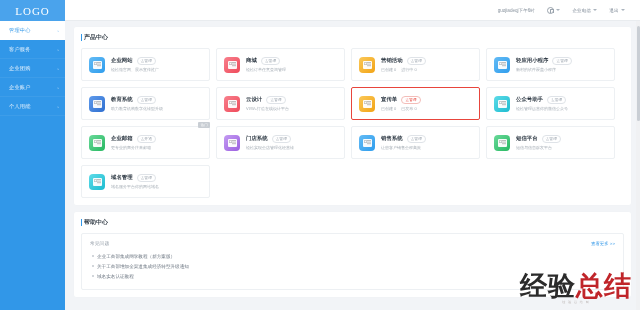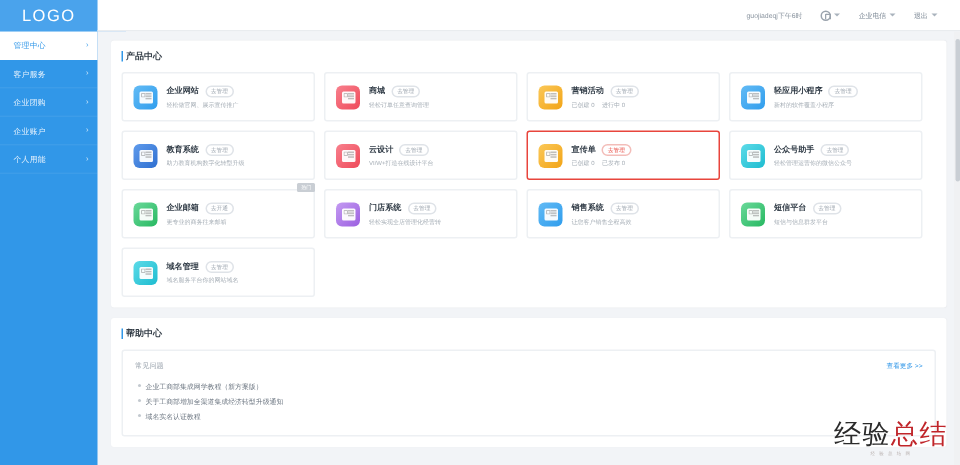--- a/index.html
+++ b/index.html
@@ -9,20 +9,21 @@
     background:#f2f4f7;
     font-size:5px;
     color:#555;
     position:relative;
   }
 
   
   .sidebar {
     position:absolute; left:0; top:0; width:84px; height:310px;
     background:#3197e8;
+    font-family:Liberation Serif, serif;
   }
   .logo {
     height:21px; width:65px;
     background:#4aa3ec;
     display:flex; align-items:center; justify-content:center;
     color:#ffffff; font-size:11px; letter-spacing:1px;
     font-weight:400;
   }
   .nav-item {
     height:19px; width:65px;
@@ -198,21 +199,21 @@
     background:#c3c9cf; transform:translateY(-50%);
   }
 
   
   .watermark {
     position:absolute; right:8px; bottom:6px;
     text-align:center; pointer-events:none;
     z-index:50;
   }
   .wm-cn {
-    font-size:18px; font-weight:normal; letter-spacing:1px;
+    font-size:27px; font-weight:bold; letter-spacing:1px;
     font-family:"DejaVu Sans", sans-serif;
     line-height:1;
   }
   .wm-cn .d { color:#2b2b2b; }
   .wm-cn .r { color:#c0252a; }
   .wm-en {
     font-size:10.5px; font-weight:bold; color:#2b2b2b;
     font-family:"DejaVu Sans Mono", monospace;
     letter-spacing:-0.2px; margin-top:1px; line-height:1;
   }

